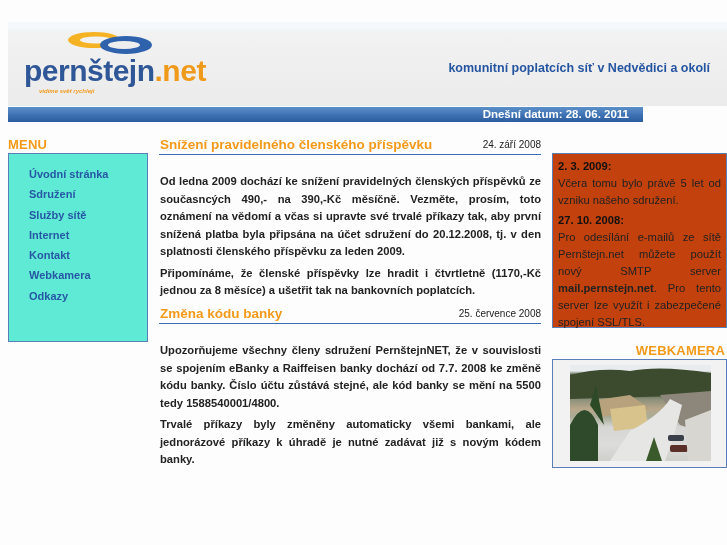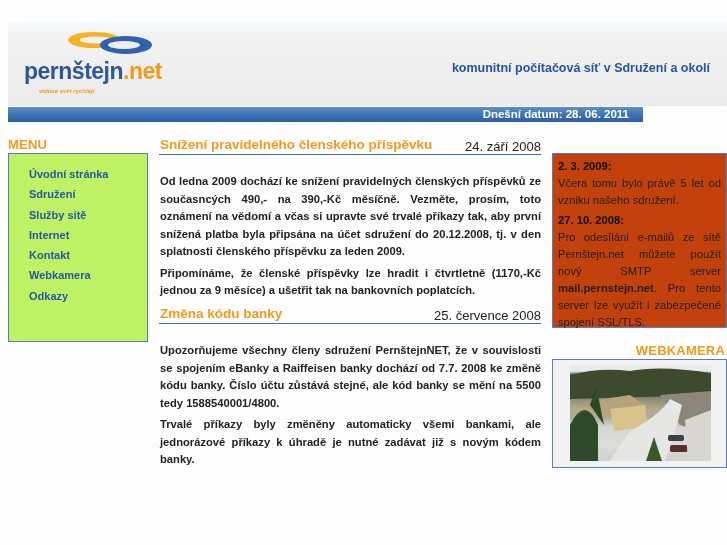--- a/index.html
+++ b/index.html
@@ -2,48 +2,48 @@
 <html><head>
 <meta charset="utf-8">
 <style>
   html, body { margin: 0; padding: 0; background: #fdfdfd; }
   body { width: 727px; height: 545px; position: relative; overflow: hidden;
          font-family: "Liberation Sans", sans-serif; color: #222; }
 
   #header { position: absolute; left: 8px; top: 22px; width: 719px; height: 84px;
             background: linear-gradient(#f4f8fb 0px, #f4f8fb 6px, #f2f2f2 10px, #ebebeb 84px); }
   #logo { position: absolute; left: 16px; top: 8px; width: 180px; height: 70px; }
-  #logo .word { position: absolute; left: 0; top: 24px; font-size: 23px; font-weight: bold;
+  #logo .word { position: absolute; left: 0; top: 24px; font-size: 30px; font-weight: bold;
                 letter-spacing: -0.5px; color: #2f5797; line-height: 34px; white-space: nowrap; }
   #logo .word .dot-net { color: #f09a1c; }
   #logo .slogan { position: absolute; left: 15px; top: 58px; font-size: 6px; font-style: italic;
                   font-weight: bold; color: #f09a1c; white-space: nowrap; }
   #logo svg { position: absolute; left: 42px; top: 0; }
   #tagline { position: absolute; right: 17px; top: 39px; font-size: 12.5px; font-weight: bold;
              color: #2555a0; white-space: nowrap; }
 
   #datebar { position: absolute; left: 8px; top: 107px; width: 635px; height: 15px;
              background: linear-gradient(#5c90c9, #3a6eb0 60%, #2d5d9e); }
   #datebar span { position: absolute; right: 14px; top: 0px; line-height: 15px; font-size: 11.5px;
                   font-weight: bold; color: #fff; white-space: nowrap; }
 
   .box-title { position: absolute; font-size: 13px; font-weight: bold; color: #f39a1a;
                letter-spacing: 0.2px; }
   #menu-title { left: 8px; top: 137px; }
   #menu { position: absolute; left: 8px; top: 153px; width: 140px; height: 189px;
-          border: 1px solid #5a7fb8; background: #bef264; box-sizing: border-box; }
+          border: 1px solid #5a7fb8; background: #5eead4; box-sizing: border-box; }
   #menu ul { list-style: none; margin: 0; padding: 10px 0 0 20px; }
   #menu li { font-size: 11px; font-weight: bold; color: #2757a5; height: 20.3px; line-height: 20.3px;
              cursor: pointer; }
 
   .article { position: absolute; left: 159px; width: 382px; }
   .article .head { position: relative; height: 17px; border-bottom: 1px solid #3b6db5; }
   .article .head h2 { margin: 0; font-size: 13.5px; font-weight: bold; color: #f39a1a;
                       line-height: 15px; position: absolute; left: 1px; top: 0; white-space: nowrap; }
-  .article .head .date { position: absolute; right: 0; top: 2px; font-size: 13px; color: #222; }
+  .article .head .date { position: absolute; right: 0; top: 2px; font-size: 10px; color: #222; }
   .article p { margin: 18px 0 0 1px; font-size: 11.2px; line-height: 17.5px; color: #222;
                text-align: justify; font-weight: bold; }
   .article p + p { margin-top: 4px; }
   #art1 { top: 137px; }
   #art2 { top: 306px; }
 
   #news-title { right: 2px; top: 137px; margin-top: 47px; }
   #news { position: absolute; left: 552px; top: 153px; width: 175px; height: 175px;
           border: 1px solid #5a7fb8; background: #c2410c; box-sizing: border-box; padding: 4px 5px 0 5px; }
   #news .ndate { font-size: 11.2px; font-weight: bold; color: #111; line-height: 17px; }
@@ -65,21 +65,21 @@
   <div id="logo">
     <svg width="90" height="26" viewBox="0 0 90 26">
       <ellipse cx="28" cy="10" rx="26" ry="8" fill="#f5b324"></ellipse>
       <ellipse cx="30" cy="10" rx="16" ry="3.5" fill="#f2f2f2"></ellipse>
       <ellipse cx="60" cy="15" rx="26" ry="9" fill="#2f62ad"></ellipse>
       <ellipse cx="58" cy="15" rx="16" ry="4" fill="#eeeeee"></ellipse>
     </svg>
     <div class="word"><span>pernštejn</span><span class="dot-net">.net</span></div>
     <div class="slogan">vidíme svět rychleji</div>
   </div>
-  <div id="tagline">komunitní počítačová síť v Sdružení a okolí</div>
+  <div id="tagline">komunitní poplatcích síť v Nedvědici a okolí</div>
 </div>
 
 <div id="datebar">
   <span>Dnešní datum: 28. 06. 2011</span>
 </div>
 
 <div id="menu-title" class="box-title">MENU</div>
 <nav id="menu">
   <ul>
     <li>Úvodní stránka</li>
@@ -91,21 +91,21 @@
     <li>Odkazy</li>
   </ul>
 </nav>
 
 <div id="art1" class="article">
   <div class="head">
     <h2>Snížení pravidelného členského příspěvku</h2>
     <span class="date">24. září 2008</span>
   </div>
   <p>Od ledna 2009 dochází ke snížení pravidelných členských příspěvků ze současncých 490,- na 390,-Kč měsíčně. Vezměte, prosím, toto oznámení na vědomí a včas si upravte své trvalé příkazy tak, aby první snížená platba byla připsána na účet sdružení do 20.12.2008, tj. v den splatnosti členského příspěvku za leden 2009.</p>
-  <p>Připomínáme, že členské příspěvky lze hradit i čtvrtletně (1170,-Kč jednou za 9 měsíce) a ušetřit tak na bankovních poplatcích.</p>
+  <p>Připomínáme, že členské příspěvky lze hradit i čtvrtletně (1170,-Kč jednou za 8 měsíce) a ušetřit tak na bankovních poplatcích.</p>
 </div>
 
 <div id="art2" class="article">
   <div class="head">
     <h2>Změna kódu banky</h2>
     <span class="date">25. července 2008</span>
   </div>
   <p><span>Upozorňujeme všechny členy sdružení PernštejnNET, že v souvislosti se spojením eBanky a Raiffeisen banky dochází od 7.7. 2008 ke změně kódu banky. Číslo účtu zůstává stejné, ale kód banky se mění na 5500 tedy </span><b>1588540001/4800</b><span>.</span></p>
   <p>Trvalé příkazy byly změněny automaticky všemi bankami, ale jednorázové příkazy k úhradě je nutné zadávat již s novým kódem banky.</p>
 </div>

